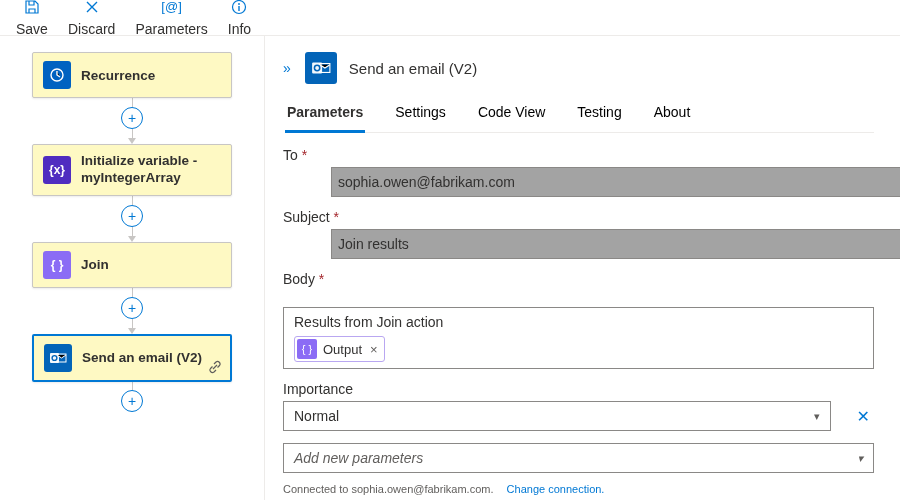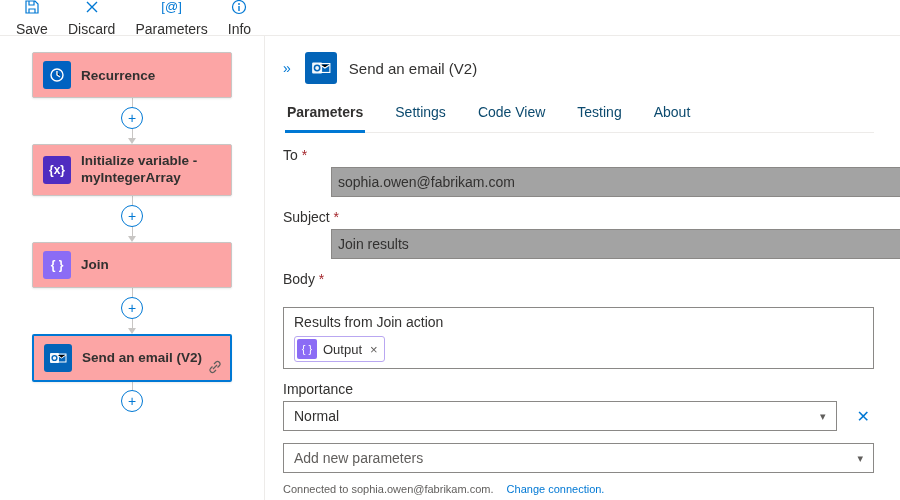--- a/index.html
+++ b/index.html
@@ -2,53 +2,53 @@
 <html><head>
 <meta charset="utf-8">
 <style>
 * { box-sizing: border-box; margin: 0; padding: 0; font-family: "Segoe UI", sans-serif; }
 body { width: 900px; height: 500px; background: #fff; overflow: hidden; font-size: 14px; color: #323130; }
 .toolbar { height: 36px; display: flex; align-items: center; padding: 0 8px; gap: 4px; border-bottom: 1px solid #edebe9; }
 .tb-btn { display: flex; align-items: center; gap: 6px; padding: 4px 8px; cursor: pointer; color: #323130; flex-direction: column; }
 .tb-btn .ic { width: 16px; height: 16px; display: flex; align-items: center; justify-content: center; color: #0078d4; }
 .main { display: flex; height: 464px; }
 .canvas { width: 265px; padding: 16px 20px 0 20px; display: flex; flex-direction: column; align-items: center; border-right: 1px solid #edebe9; }
-.node { width: 200px; border: 1px solid #c8c6c4; border-radius: 2px; background: #fca5a5; display: flex; align-items: center; padding: 8px 10px; gap: 10px; font-weight: 600; font-size: 13.5px; box-shadow: 0 1px 2px rgba(0,0,0,0.08); position: relative; }
+.node { width: 200px; border: 1px solid #c8c6c4; border-radius: 2px; background: #fef9c3; display: flex; align-items: center; padding: 8px 10px; gap: 10px; font-weight: 600; font-size: 13.5px; box-shadow: 0 1px 2px rgba(0,0,0,0.08); position: relative; }
 .node .ic-box { width: 28px; height: 28px; border-radius: 3px; display: flex; align-items: center; justify-content: center; color: #fff; flex-shrink: 0; }
 .node.selected { border: 2px solid #0078d4; }
 .node .link-ic { position: absolute; right: 8px; bottom: 6px; color: #605e5c; font-size: 12px; }
 .blue-bg { background: #0062c1; }
 .purple-bg { background: #4f2cc0; }
 .lpurple-bg { background: #8b6cf5; }
 .out-bg { background: #0364b8; }
 .connector { display: flex; flex-direction: column; align-items: center; height: 46px; }
 .conn-line { width: 1px; flex: 1; background: #c8c6c4; }
 .plus-circle { width: 22px; height: 22px; border-radius: 50%; border: 1px solid #0078d4; background: #fff; display: flex; align-items: center; justify-content: center; color: #0078d4; font-size: 14px; cursor: pointer; }
 .conn-arrow { width: 0; height: 0; border-left: 4px solid transparent; border-right: 4px solid transparent; border-top: 6px solid #c8c6c4; }
 .panel { flex: 1; padding: 16px 26px 0 18px; overflow: hidden; }
 .panel-head { display: flex; align-items: center; gap: 14px; margin-bottom: 14px; }
 .collapse-ic { color: #0078d4; font-size: 14px; cursor: pointer; }
 .panel-title { display: flex; align-items: center; gap: 12px; font-size: 15px; }
 .panel-title .ic-box { width: 32px; height: 32px; border-radius: 3px; display: flex; align-items: center; justify-content: center; color: #fff; }
 .tabs { display: flex; gap: 28px; border-bottom: 1px solid #edebe9; margin-bottom: 14px; margin-left: 2px; }
-.tab { padding: 6px 2px 10px 2px; color: #0c4a6e; cursor: pointer; font-size: 14px; }
+.tab { padding: 6px 2px 10px 2px; color: #000000; cursor: pointer; font-size: 14px; }
 .tab.active { color: #323130; font-weight: 600; border-bottom: 3px solid #0078d4; margin-bottom: -1px; }
 .field { margin-bottom: 12px; }
 .lbl { font-size: 14px; color: #323130; margin-bottom: 4px; }
 .req { color: #a4262c; }
 .input { width: 100%; border: 1px solid #8a8886; padding: 6px 6px; font-size: 14px; color: #323130; background: #a3a3a3; margin-left: 48px; }
 .body-box { width: 100%; border: 1px solid #8a8886; padding: 6px 10px; font-size: 14px; margin-top: 20px; }
 .token { display: inline-flex; align-items: center; gap: 6px; border: 1px solid #b9a7f1; border-radius: 3px; padding: 2px 6px 2px 2px; margin-top: 6px; font-size: 13px; }
 .token .tic { width: 20px; height: 20px; background: #8b6cf5; color: #fff; display: flex; align-items: center; justify-content: center; border-radius: 2px; font-size: 11px; }
 .token .tx { color: #605e5c; margin-left: 2px; cursor: pointer; }
-.row { display: flex; align-items: center; gap: 16px; }
+.row { display: flex; align-items: center; gap: 22px; }
 .select { flex: 1; border: 1px solid #8a8886; padding: 6px 10px; font-size: 14px; display: flex; justify-content: space-between; align-items: center; cursor: pointer; }
 .chev { color: #605e5c; font-size: 11px; }
 .clear-x { color: #0078d4; font-size: 16px; cursor: pointer; padding: 0 4px; }
-.addparam { width: 100%; border: 1px solid #8a8886; padding: 6px 10px; font-size: 14px; color: #605e5c; display: flex; justify-content: space-between; align-items: center; margin-bottom: 10px; cursor: pointer; }
+.addparam { width: 100%; border: 1px solid #8a8886; padding: 6px 10px; font-size: 14px; color: #605e5c; display: flex; justify-content: space-between; align-items: center; margin-bottom: 10px; cursor: pointer; font-style: italic; }
 .footer { font-size: 11px; color: #605e5c; }
 .footer a { color: #0078d4; text-decoration: none; margin-left: 10px; cursor: pointer; }
 .extra-pad { height: 14px; }
 svg { display: block; }
 </style>
 </head>
 <body>
 
 <div class="toolbar">
   <div class="tb-btn">

